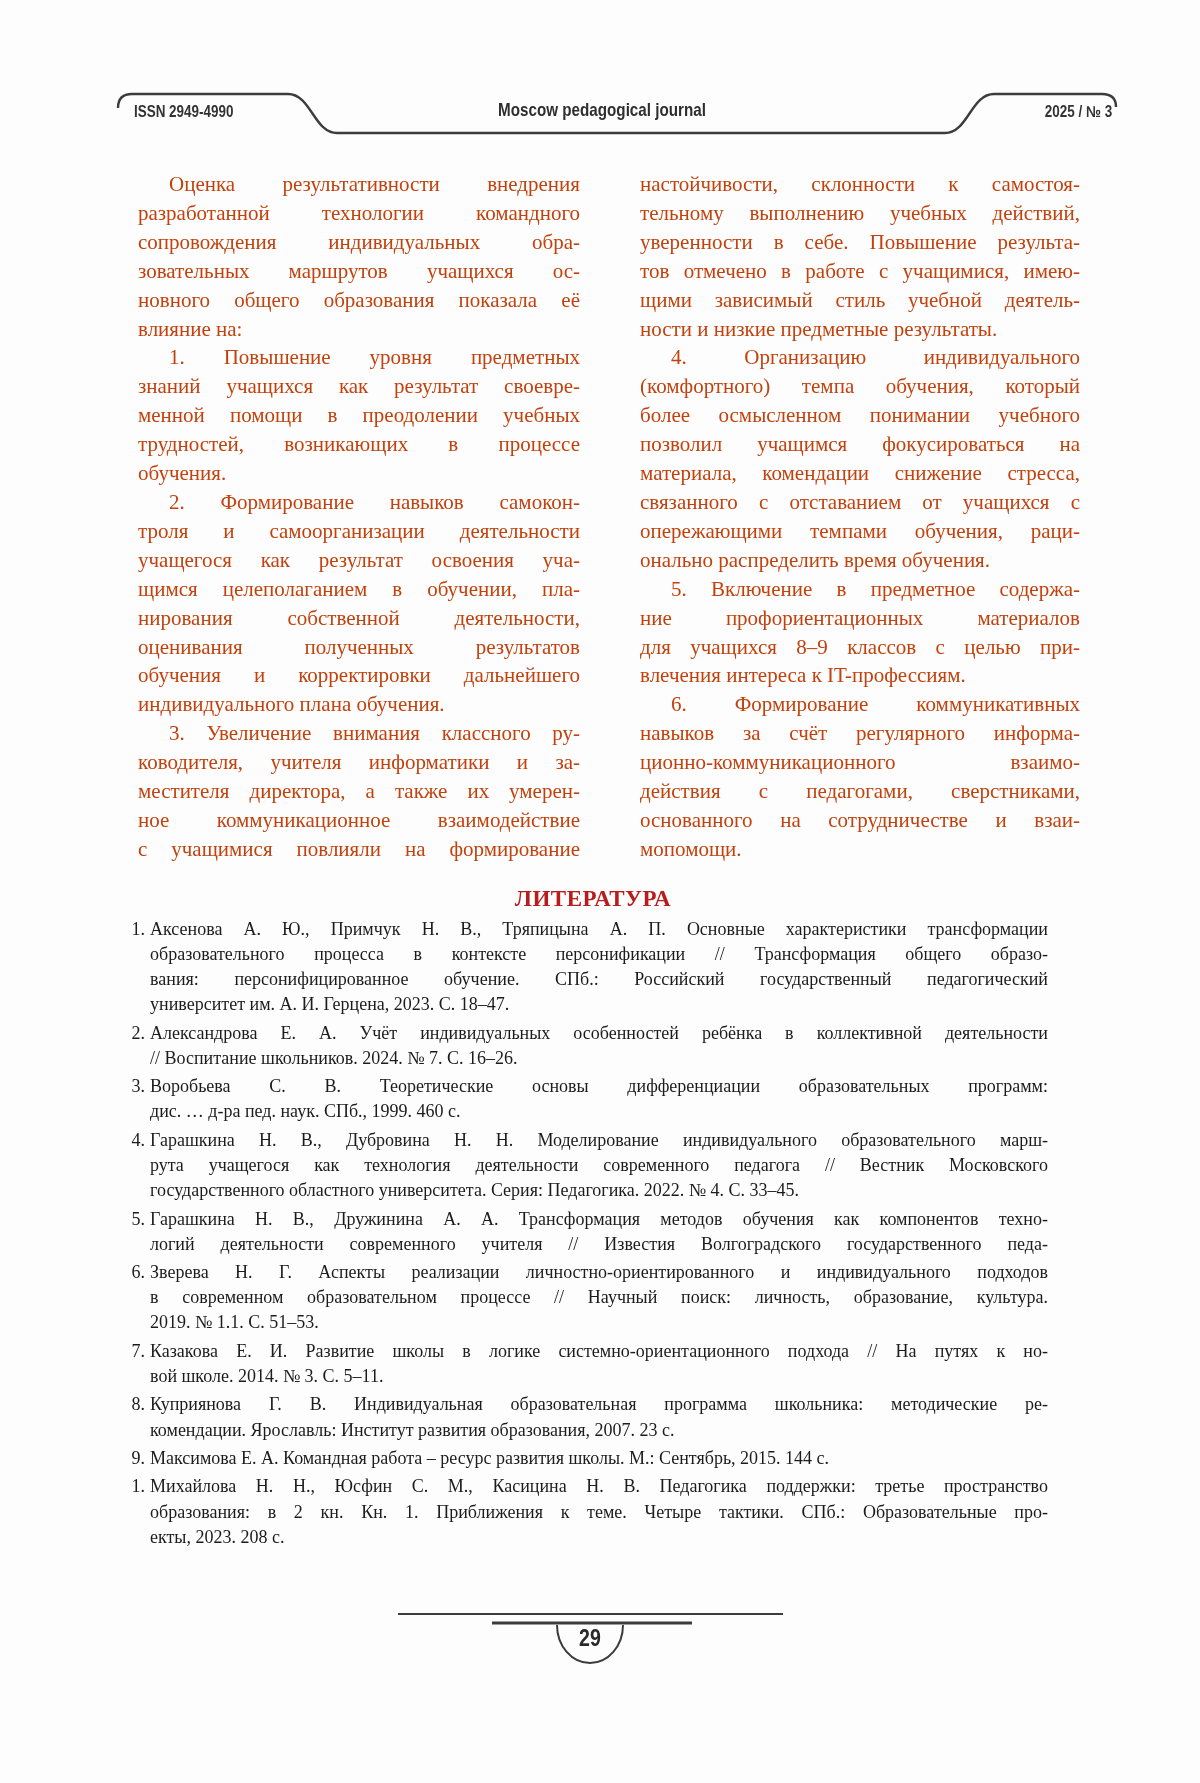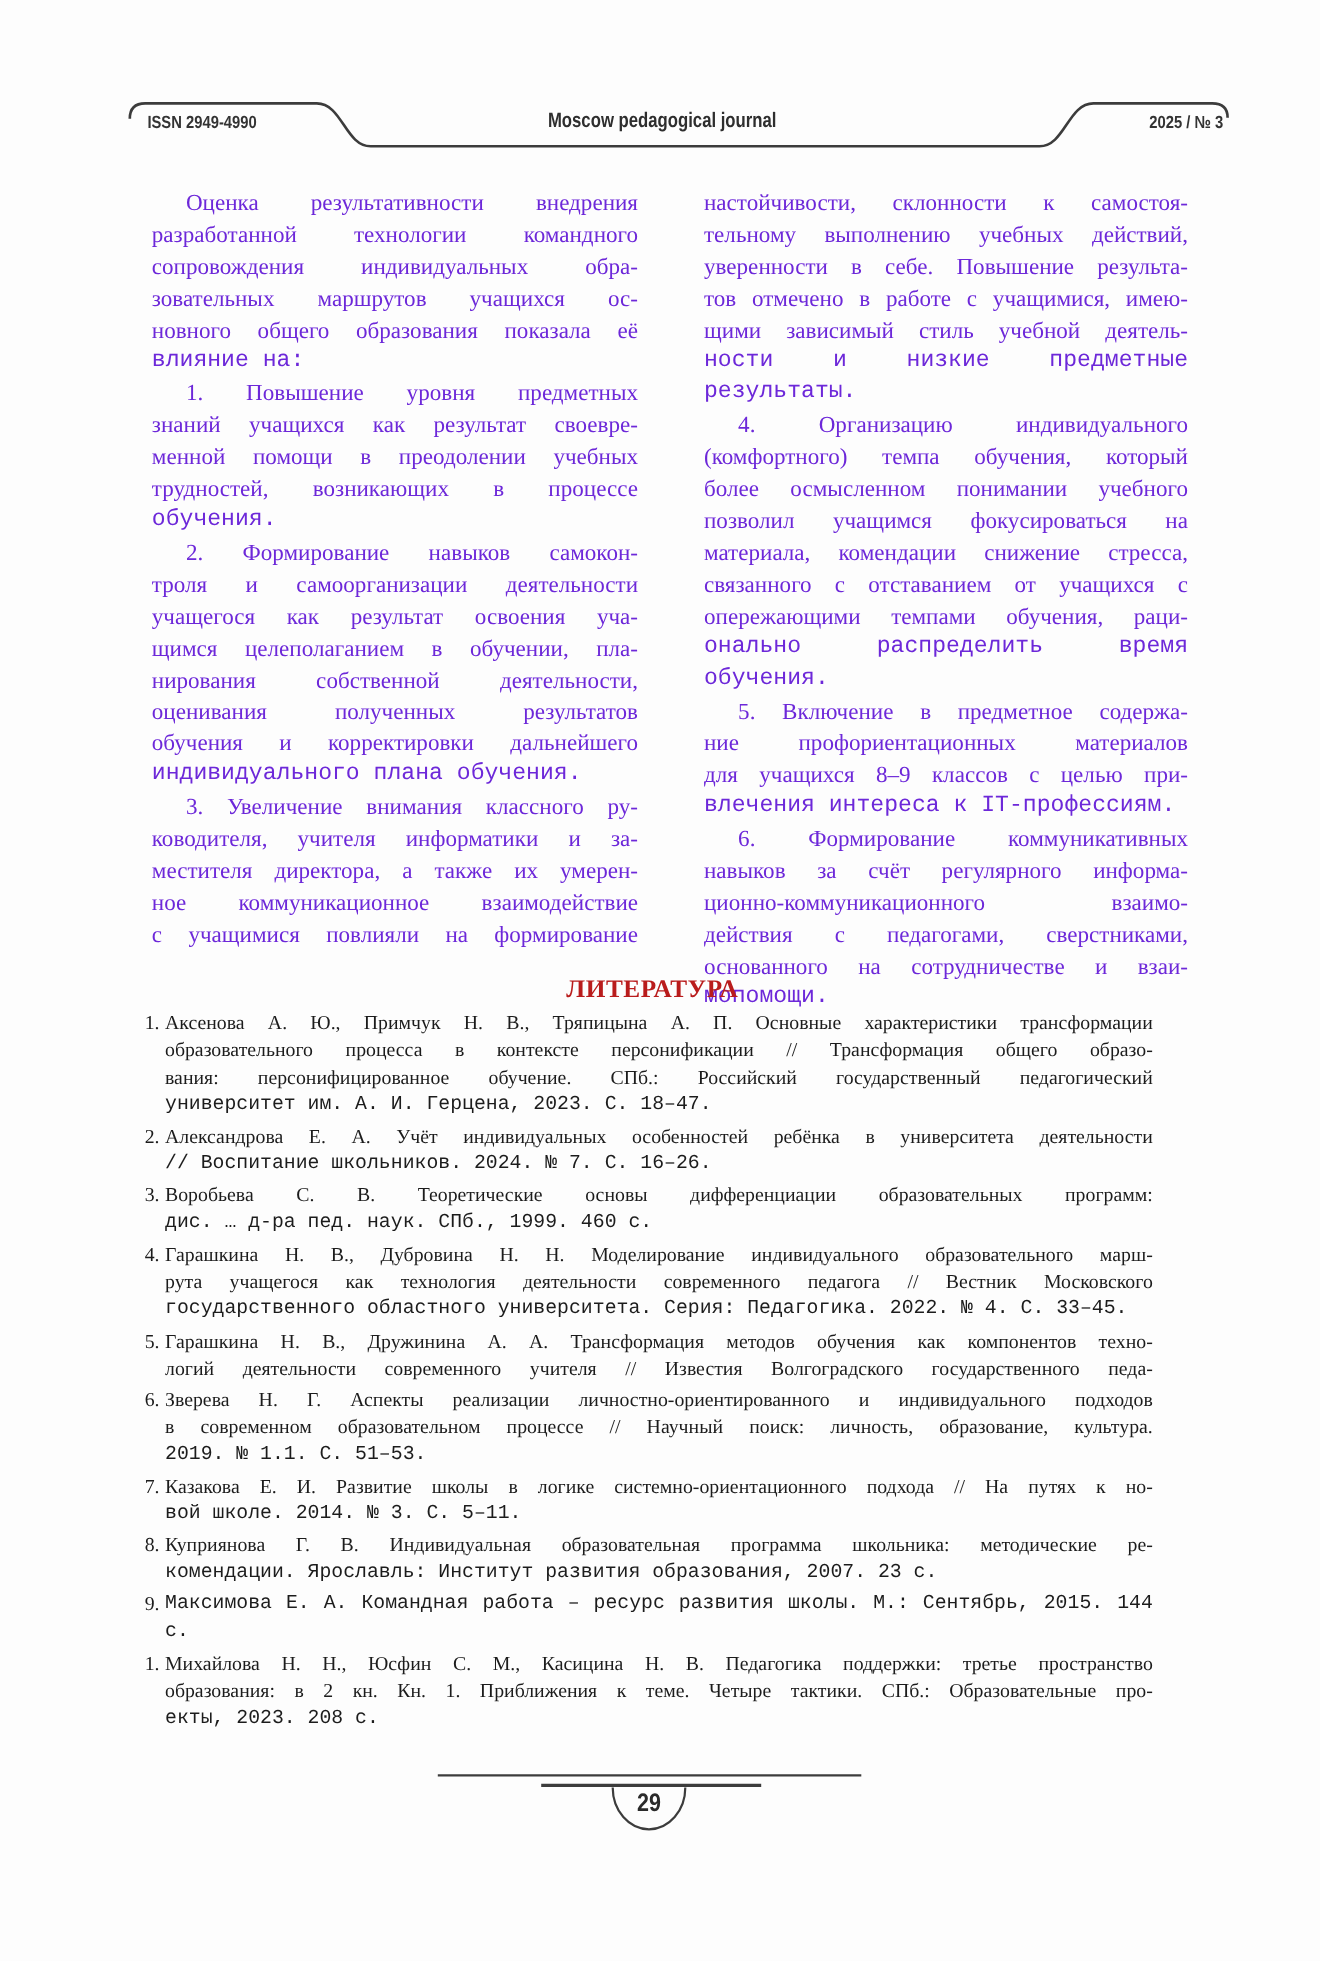--- a/index.html
+++ b/index.html
@@ -21,26 +21,26 @@
   #issue{right:88px;top:103px;transform:scaleX(.84);transform-origin:right center;}
   #journal-title{
     position:absolute;left:0;top:99px;width:1204px;text-align:center;
     font-family:"Liberation Sans", sans-serif;font-weight:bold;font-size:19px;color:#2e2e2e;
     transform:scaleX(.8);transform-origin:center;
   }
   
   .bodycol{
     position:absolute;top:170px;
     font-size:21px;line-height:28.9px;
-    color:#6d28d9;
+    color:#c2410c;
   }
   #col-left{left:138px;width:442px;}
   #col-right{left:640px;width:440px;}
   .line{text-align:justify;text-align-last:justify;}
-  .line.end{text-align-last:left;font-family:Liberation Mono, monospace;}
+  .line.end{text-align-last:left;}
   .line.ind{text-indent:31px;}
   
   #lit-heading{
     position:absolute;left:138px;top:886px;width:910px;text-align:center;
     font-size:23px;font-weight:bold;letter-spacing:.5px;color:#b91c1c;
   }
   #refs{
     position:absolute;left:118px;top:917px;width:930px;
     font-size:18px;line-height:25.1px;color:#1c1c1c;
   }
@@ -139,21 +139,21 @@
 <div id="refs">
     <div class="ref">
       <span class="num">1.</span>
       <div class="line">Аксенова А. Ю., Примчук Н. В., Тряпицына А. П. Основные характеристики трансформации</div>
       <div class="line">образовательного процесса в контексте персонификации // Трансформация общего образо-</div>
       <div class="line">вания: персонифицированное обучение. СПб.: Российский государственный педагогический</div>
       <div class="line end">университет им. А. И. Герцена, 2023. С. 18–47.</div>
     </div>
     <div class="ref">
       <span class="num">2.</span>
-      <div class="line">Александрова Е. А. Учёт индивидуальных особенностей ребёнка в университета деятельности</div>
+      <div class="line">Александрова Е. А. Учёт индивидуальных особенностей ребёнка в коллективной деятельности</div>
       <div class="line end">// Воспитание школьников. 2024. № 7. С. 16–26.</div>
     </div>
     <div class="ref">
       <span class="num">3.</span>
       <div class="line">Воробьева С. В. Теоретические основы дифференциации образовательных программ:</div>
       <div class="line end">дис. … д-ра пед. наук. СПб., 1999. 460 с.</div>
     </div>
     <div class="ref">
       <span class="num">4.</span>
       <div class="line">Гарашкина Н. В., Дубровина Н. Н. Моделирование индивидуального образовательного марш-</div>

